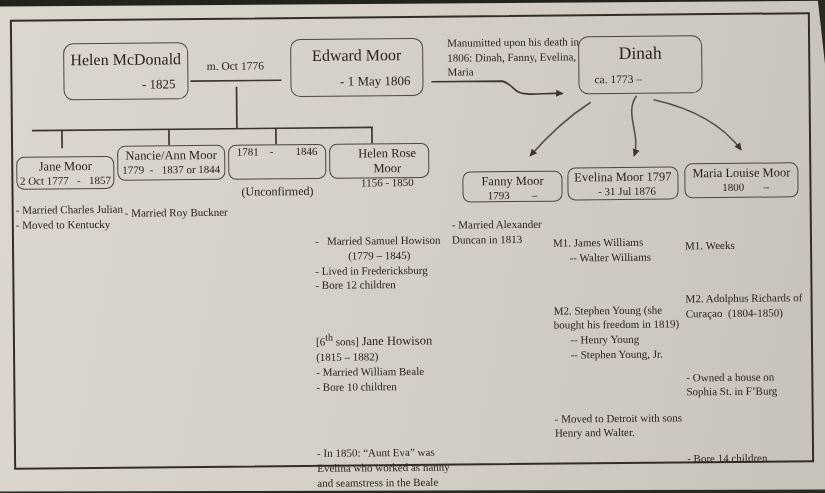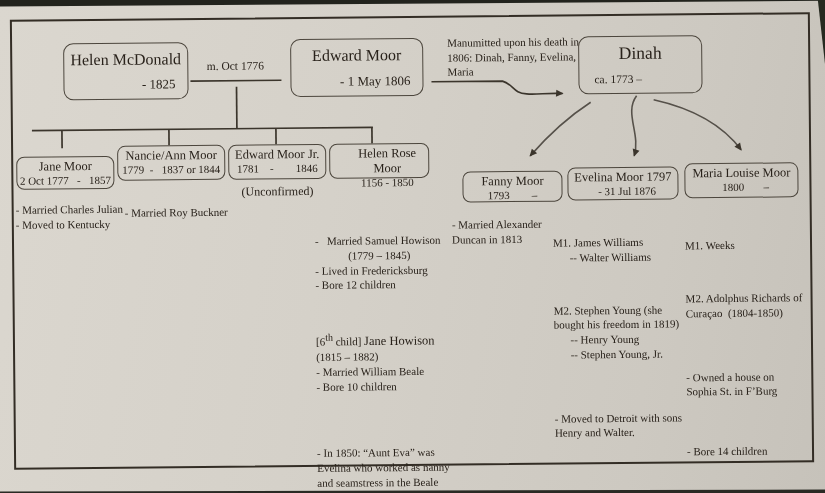--- a/index.html
+++ b/index.html
@@ -102,21 +102,20 @@
 
     <div class="pbox smbox" style="left:3px;top:135px;width:98px;height:33px;">
       <div class="name">Jane Moor</div>
       <div class="dates ctr">2 Oct 1777   -   1857</div>
     </div>
     <div class="pbox smbox" style="left:104px;top:125px;width:108px;height:35px;">
       <div class="name">Nancie/Ann Moor</div>
       <div class="dates ctr">1779  -   1837 or 1844</div>
     </div>
     <div class="pbox smbox" style="left:215px;top:125px;width:98px;height:35px;">
-      <div class="name">Edward Moor Jr.</div>
       <div class="dates ctr">1781    -        1846</div>
     </div>
     <div class="pbox smbox" style="left:316px;top:125px;width:100px;height:35px;padding-left:16px;">
       <div class="name">Helen Rose Moor</div>
       <div class="dates ctr">1156 - 1850</div>
     </div>
 
     <div class="lbl ctr" style="left:203px;top:165px;width:122px;font-size:12px;">(Unconfirmed)</div>
 
     <div class="pbox smbox" style="left:449px;top:154px;width:100px;height:31px;">
@@ -135,21 +134,21 @@
     <div class="notes" style="left:2px;top:181px;width:125px;">- Married Charles Julian
 - Moved to Kentucky</div>
 
     <div class="notes" style="left:111px;top:185px;width:125px;">- Married Roy Buckner</div>
 
     <div class="notes" style="left:301px;top:186px;width:140px;">
       <div class="para">-   Married Samuel Howison
             (1779 – 1845)
 - Lived in Fredericksburg
 - Bore 12 children</div>
-      <div class="para"><span>[6</span><sup>th</sup><span> child] </span><span class="uname">Jane Howison</span><span>          (1815 – 1882)
+      <div class="para"><span>[6</span><sup>th</sup><span> sons] </span><span class="uname">Jane Howison</span><span>          (1815 – 1882)
 - Married William Beale
 - Bore 10 children</span></div>
       <div class="para" style="margin-top:14px;">- In 1850: “Aunt Eva” was
 Evelina who worked as nanny
 and seamstress in the Beale
 household. A biological half-
 aunt.</div>
       
     </div>
 
@@ -168,21 +167,21 @@
       
       
     </div>
 
     <div class="notes" style="left:671px;top:194px;width:128px;">
       <div class="para">M1. Weeks</div>
       <div class="para">M2. Adolphus Richards of
 Curaçao  (1804-1850)</div>
       <div class="para" style="margin-top:11px;">- Owned a house on
 Sophia St. in F’Burg</div>
-      <div class="para" style="margin-top:7px;">- Bore 14 children</div>
+      <div class="para" style="margin-top:14px;">- Bore 14 children</div>
       
       
     </div>
 
   </div>
 
   <div class="edge-top"></div>
   <div class="edge-corner"></div>
   <div class="edge-bottom"></div>
 </div>

